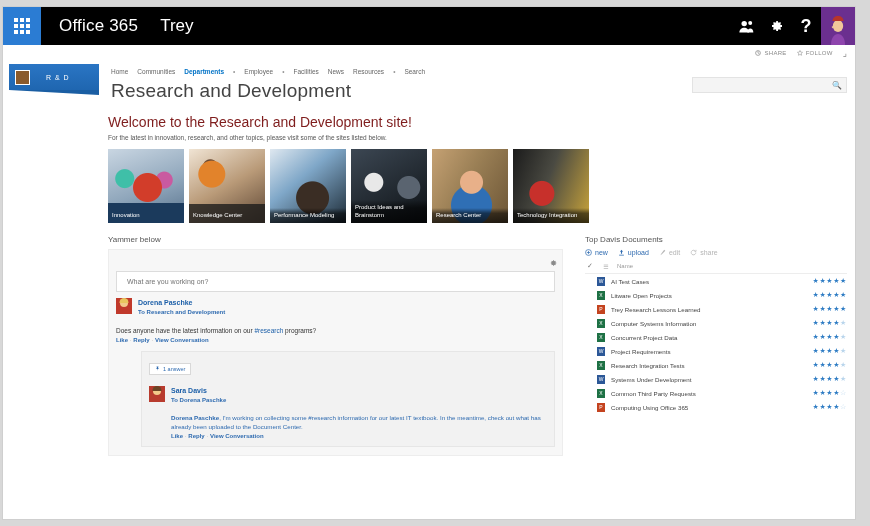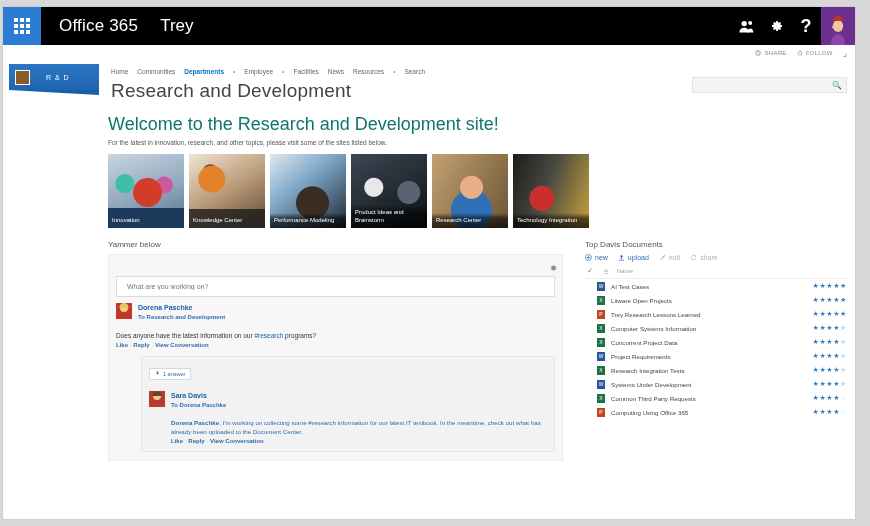--- a/index.html
+++ b/index.html
@@ -174,22 +174,22 @@
   .search-box input {
     border: 0; outline: 0; background: transparent;
     flex: 1 1 auto; font-size: 7px; color: #444444;
     font-family: "Liberation Sans", sans-serif;
   }
   .search-ico { color: #5a5a5a; font-size: 8px; cursor: pointer; }
 
   
   .page-body { padding: 4px 8px 0 105px; }
   .welcome-title {
-    font-size: 18px;
-    color: #0f766e;
+    font-size: 14px;
+    color: #7f1d1d;
     margin: 4px 0 4px 0;
     font-weight: normal;
   }
   .welcome-sub {
     font-size: 6.5px;
     color: #555555;
     margin-bottom: 8px;
   }
 
   

